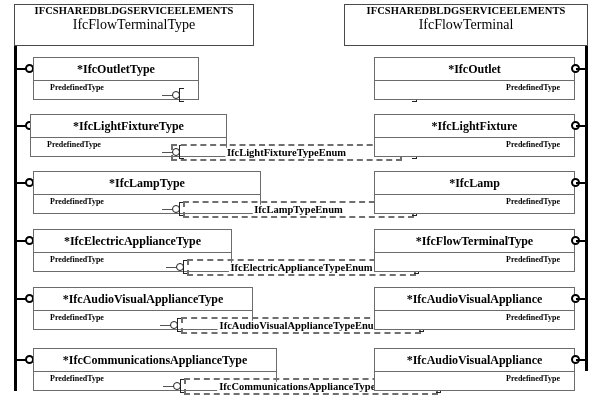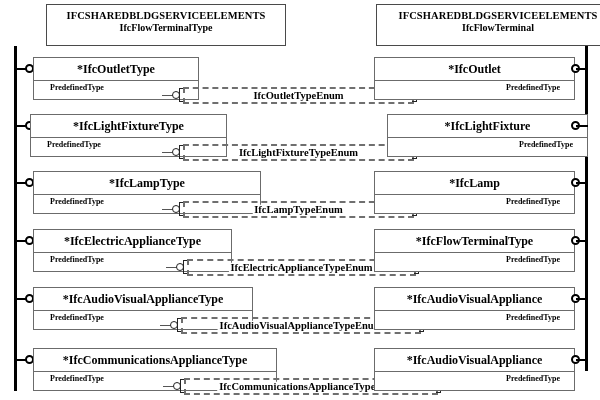--- a/index.html
+++ b/index.html
@@ -19,34 +19,32 @@
     width: 600px; height: 400px;
   }
 
   
   .schema-box {
     position: absolute;
     box-sizing: border-box;
     border: 1px solid #4a4a4a;
     background: #ffffff;
     text-align: center;
-    padding-top: 5px;
     line-height: 1.15;
-    margin-left: 32px;
   }
   .schema-box .schema-name {
     display: block;
     font-weight: bold;
     font-size: 10.5px;
     letter-spacing: 0.1px;
   }
   .schema-box .schema-entity {
     display: block;
-    font-weight: bold;
-    font-size: 10px;
+    font-weight: normal;
+    font-size: 14px;
   }
 
   
   .entity {
     position: absolute;
     box-sizing: border-box;
   }
   .entity .title {
     box-sizing: border-box;
     border: 1px solid #6b6b6b;
@@ -168,23 +166,20 @@
   <div class="circle-marker" style="left:25px; top:64px;"></div>
   <div class="entity left" style="left:33px; top:57px; width:166px;">
     <div class="title">*IfcOutletType</div>
     <div class="attr">
       <span class="attr-label">PredefinedType</span>
     </div>
   </div>
   <div class="link" style="left:162px; top:95px; width:12px;"></div>
   <div class="small-circle" style="left:172px; top:91px;"></div>
   <div class="bracket" style="left:179px; top:88px; height:14px;"></div>
-  <div class="enum-box" style="left:183px; top:87px; width:231px; height:17px;">
-    <span class="enum-label">IfcOutletTypeEnum</span>
-  </div>
   <div class="bracket flip" style="left:412px; top:88px; height:14px;"></div>
   <div class="small-circle" style="left:417px; top:91px;"></div>
   <div class="entity right" style="left:374px; top:57px; width:201px;">
     <div class="title">*IfcOutlet</div>
     <div class="attr">
       <span class="attr-label">PredefinedType</span>
     </div>
   </div>
   <div class="circle-marker" style="left:571px; top:64px;"></div>
   <div class="branch" style="left:576px; top:68px; width:12px;"></div>
@@ -193,26 +188,26 @@
   <div class="circle-marker" style="left:25px; top:121px;"></div>
   <div class="entity left" style="left:30px; top:114px; width:197px;">
     <div class="title">*IfcLightFixtureType</div>
     <div class="attr">
       <span class="attr-label">PredefinedType</span>
     </div>
   </div>
   <div class="link" style="left:162px; top:152px; width:12px;"></div>
   <div class="small-circle" style="left:172px; top:148px;"></div>
   <div class="bracket" style="left:179px; top:145px; height:14px;"></div>
-  <div class="enum-box" style="left:183px; top:144px; width:231px; height:17px;">
+  <div class="enum-box" style="left:171px; top:144px; width:231px; height:17px;">
     <span class="enum-label">IfcLightFixtureTypeEnum</span>
   </div>
   <div class="bracket flip" style="left:412px; top:145px; height:14px;"></div>
   <div class="small-circle" style="left:417px; top:148px;"></div>
-  <div class="entity right" style="left:387px; top:114px; width:201px;">
+  <div class="entity right" style="left:374px; top:114px; width:201px;">
     <div class="title">*IfcLightFixture</div>
     <div class="attr">
       <span class="attr-label">PredefinedType</span>
     </div>
   </div>
   <div class="circle-marker" style="left:571px; top:121px;"></div>
   <div class="branch" style="left:576px; top:125px; width:12px;"></div>
 
   <div class="branch" style="left:14px; top:182px; width:18px;"></div>
   <div class="circle-marker" style="left:25px; top:178px;"></div>

